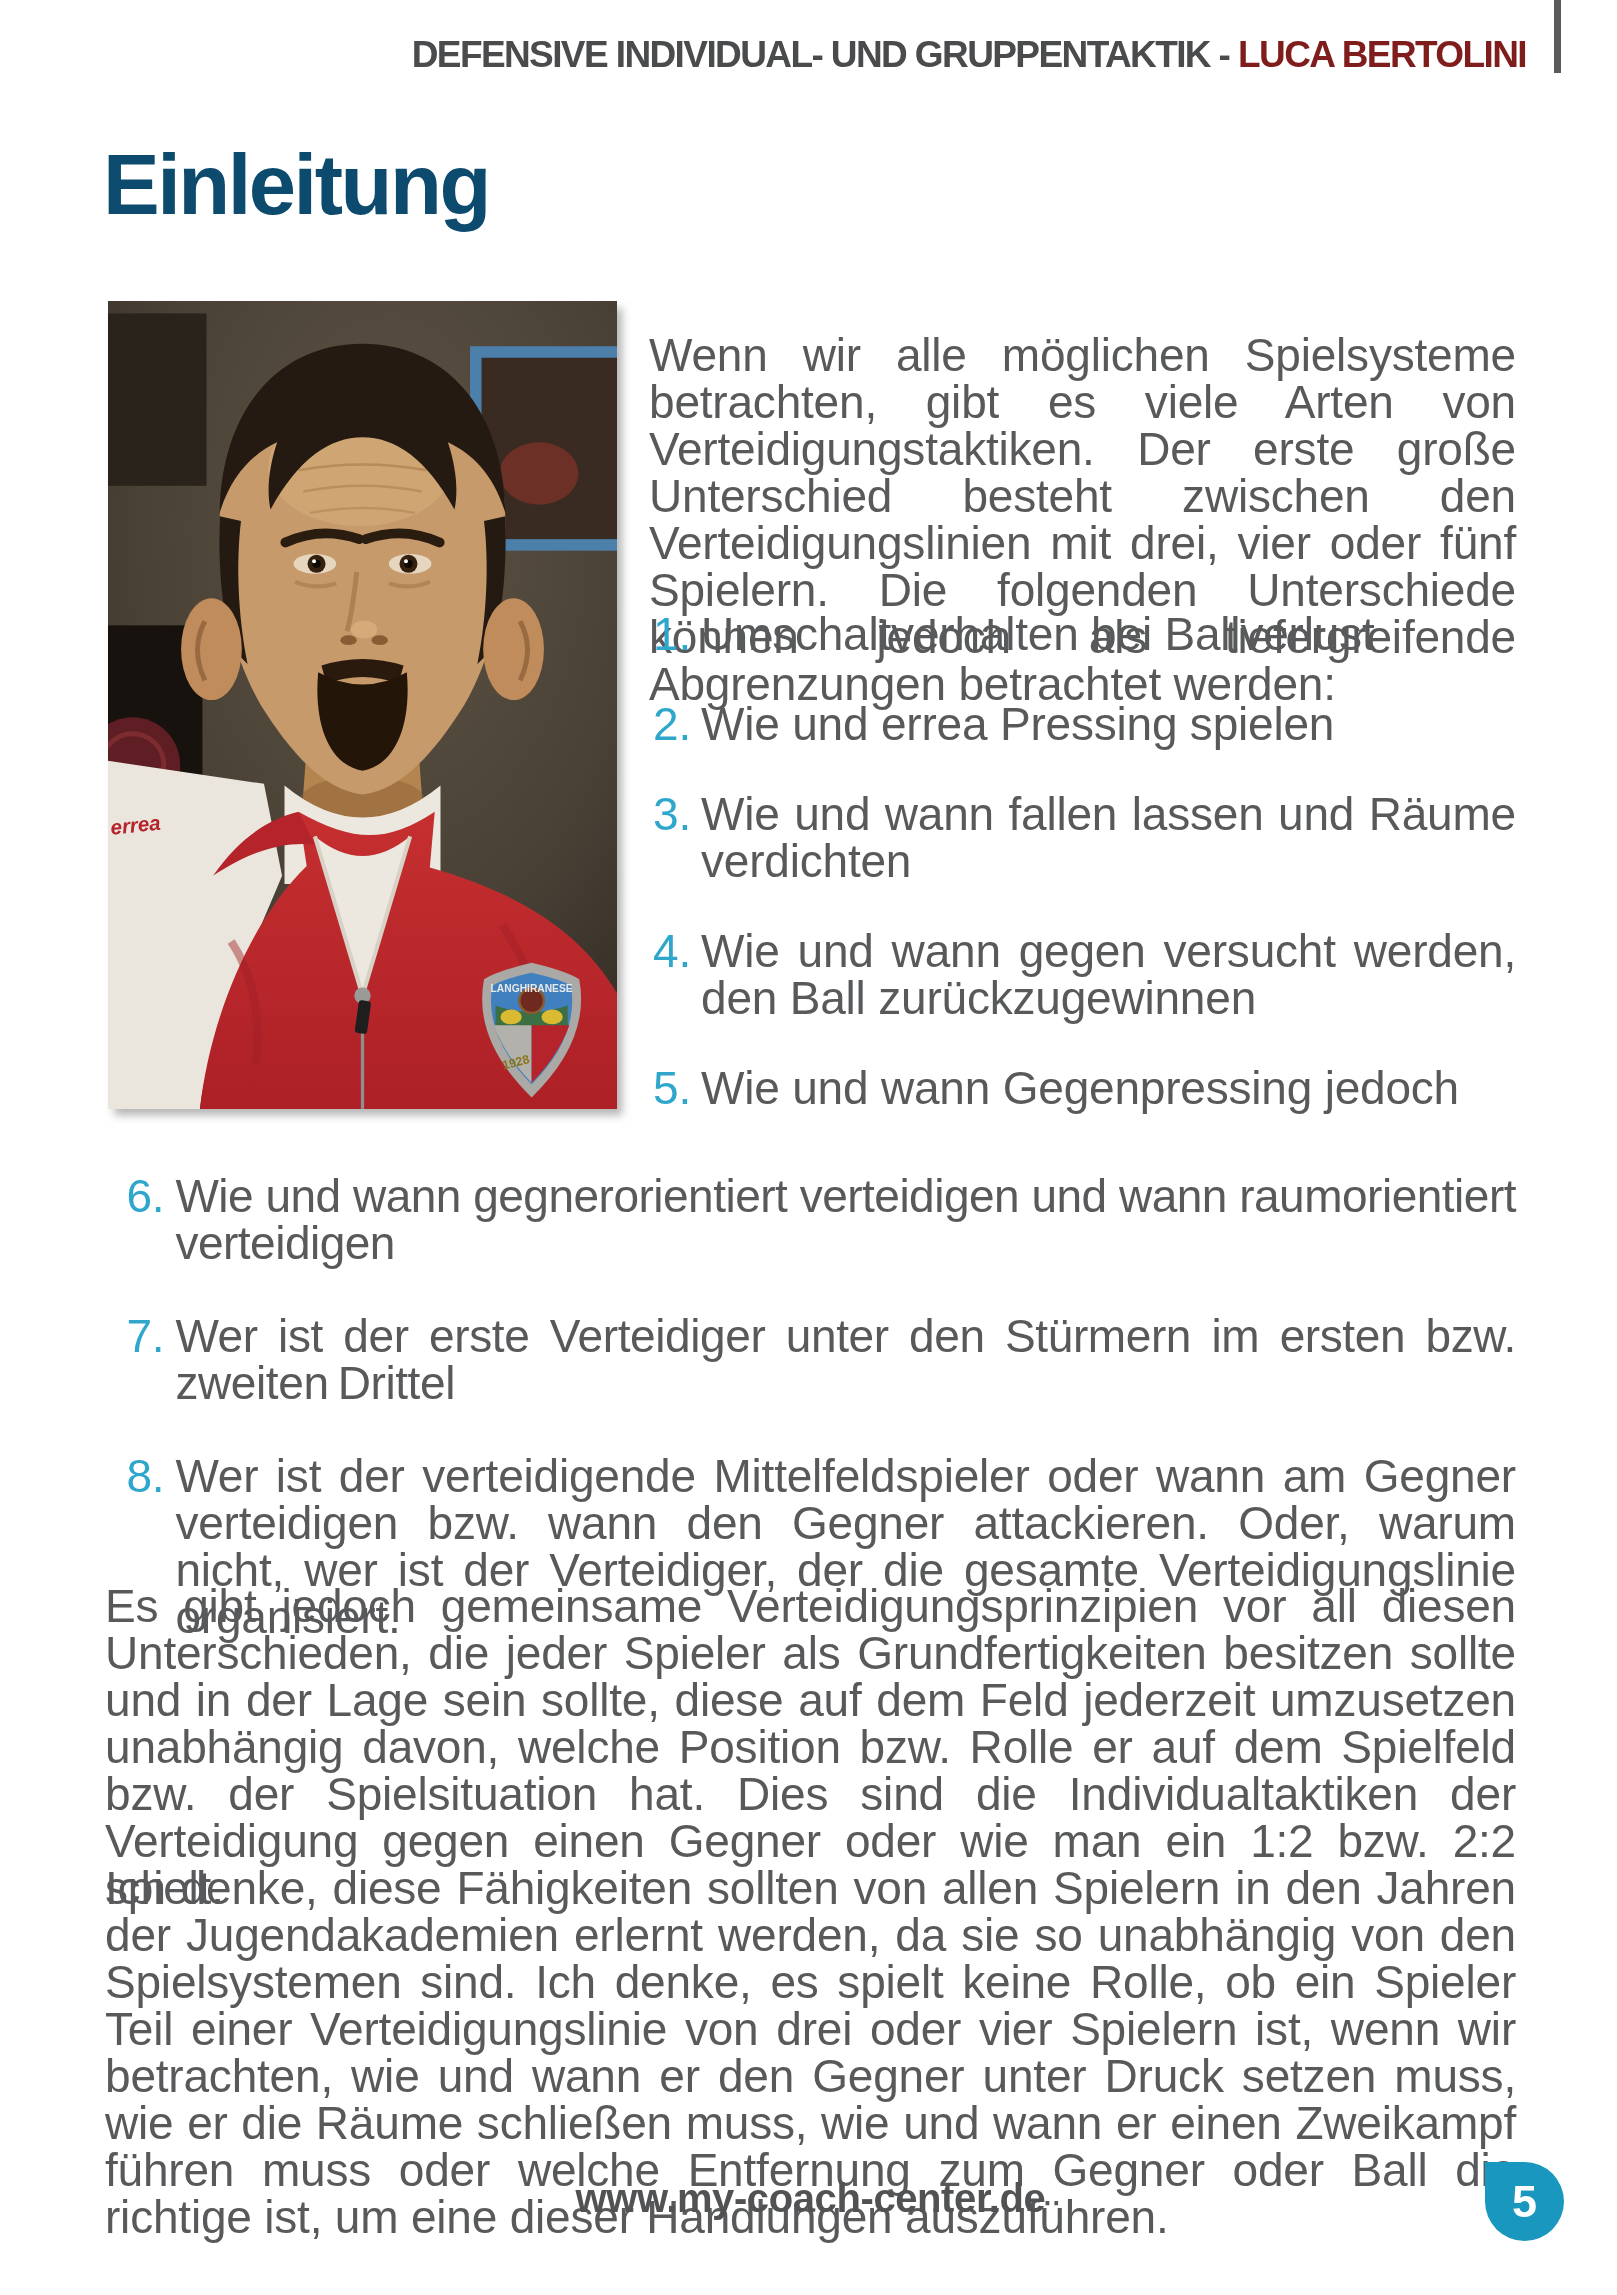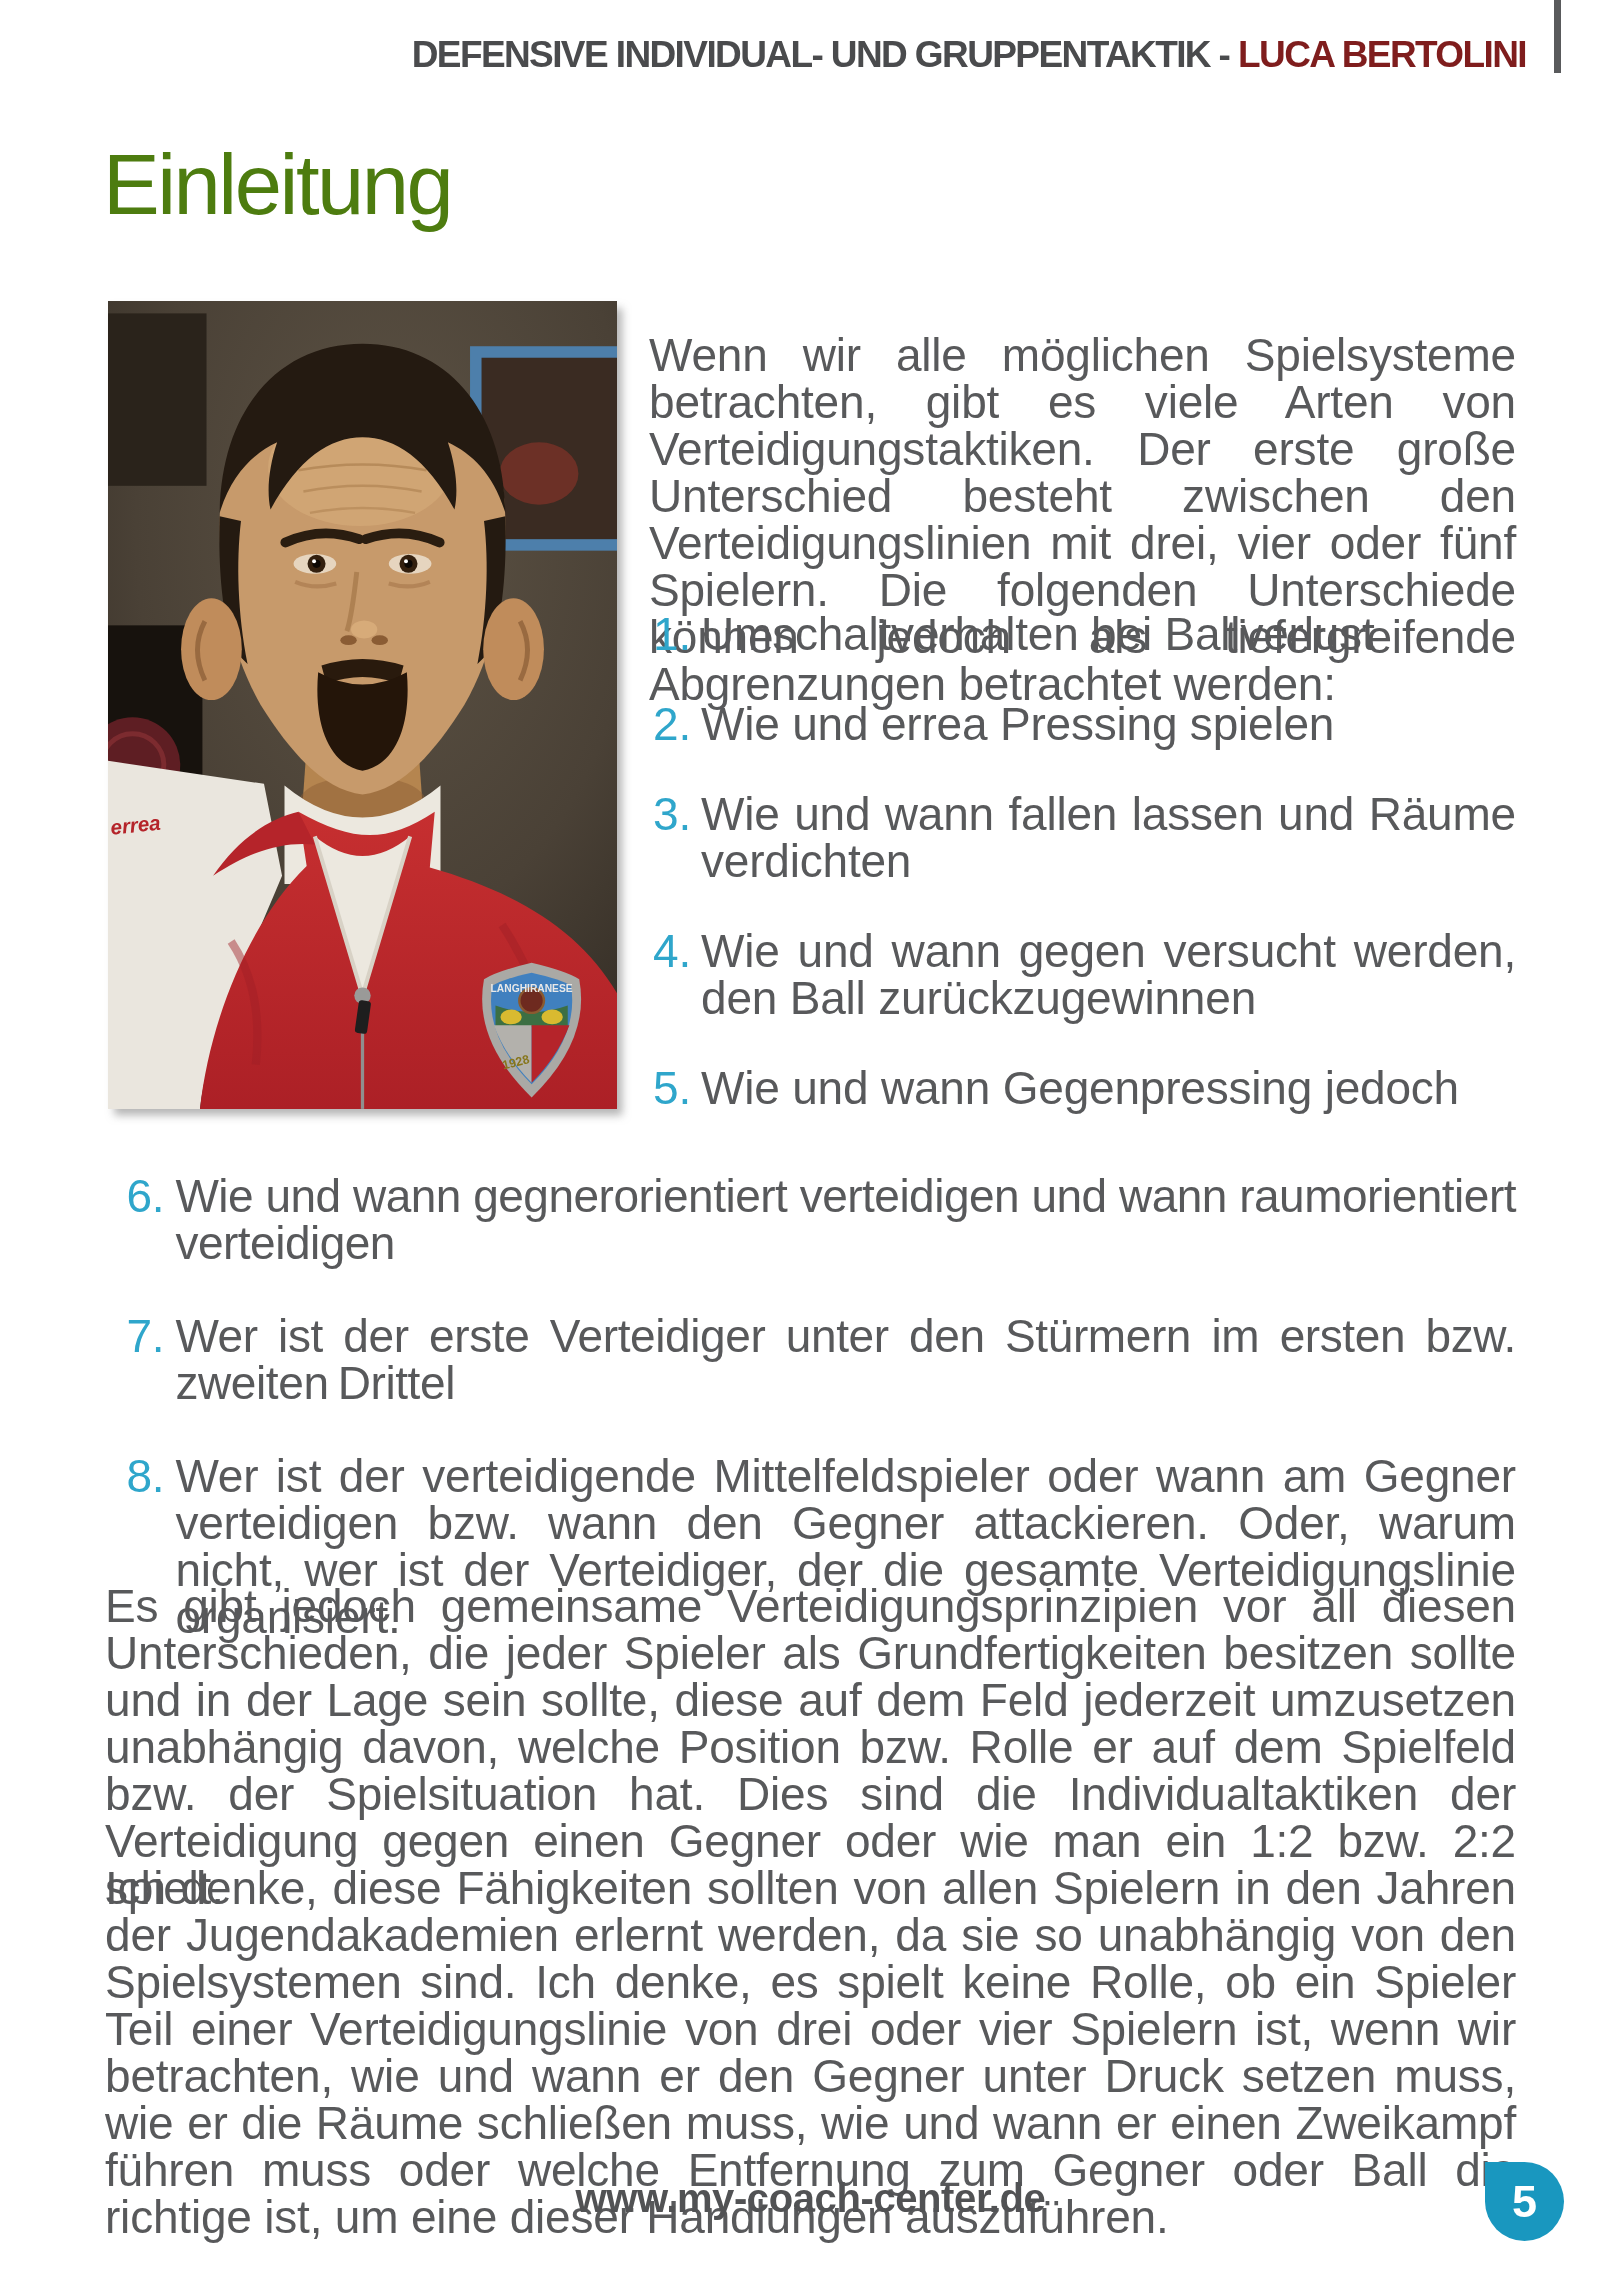--- a/index.html
+++ b/index.html
@@ -12,21 +12,21 @@
     position:absolute;top:34px;right:92px;white-space:nowrap;
     font-size:37px;font-weight:bold;letter-spacing:-1.6px;color:#4A4B4D;
   }
   .header-text .accent{color:#7f1d1d;}
   .header-rule{
     position:absolute;left:1554px;top:0;width:7.4px;height:73px;background:#595A5C;
   }
   
   .page-title{
     position:absolute;left:103px;top:138px;margin:0;
-    font-size:85px;font-weight:normal;letter-spacing:-2.5px;color:#4d7c0f;line-height:1.1;
+    font-size:85px;font-weight:bold;letter-spacing:-2.5px;color:#0c4a6e;line-height:1.1;
   }
   
   .photo{
     position:absolute;left:108px;top:301px;width:509px;height:808px;
     box-shadow:5.7px 6.6px 8.2px rgba(120,120,120,0.55);background:#453d33;
   }
   .photo svg{display:block;width:100%;height:100%;}
   
   .bodytext{font-size:46px;line-height:47px;color:#58595B;letter-spacing:-0.2px;}
   .intro{

